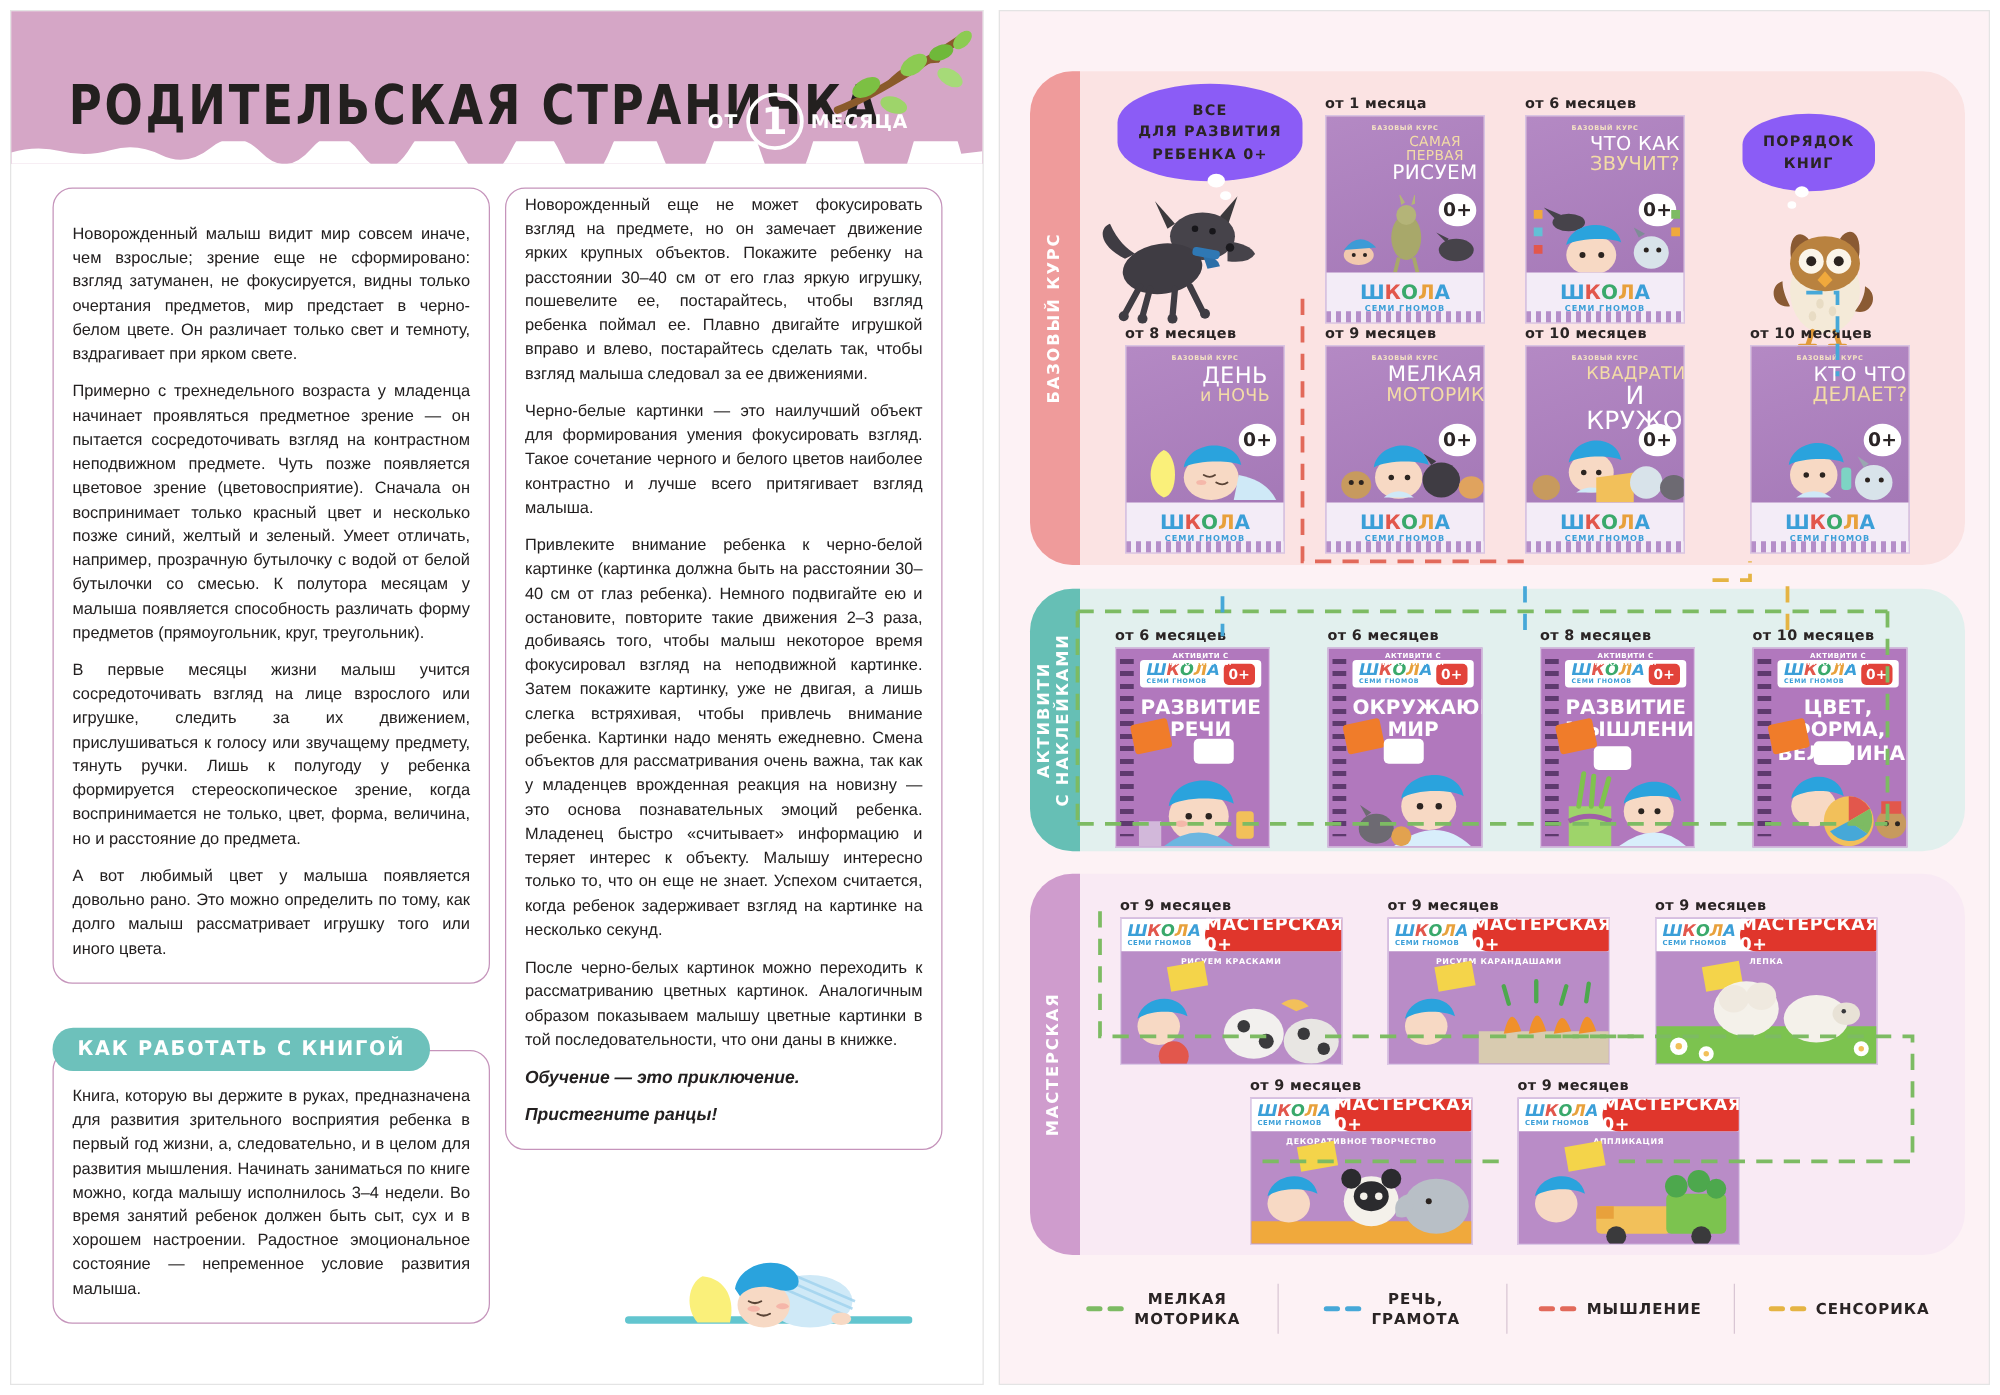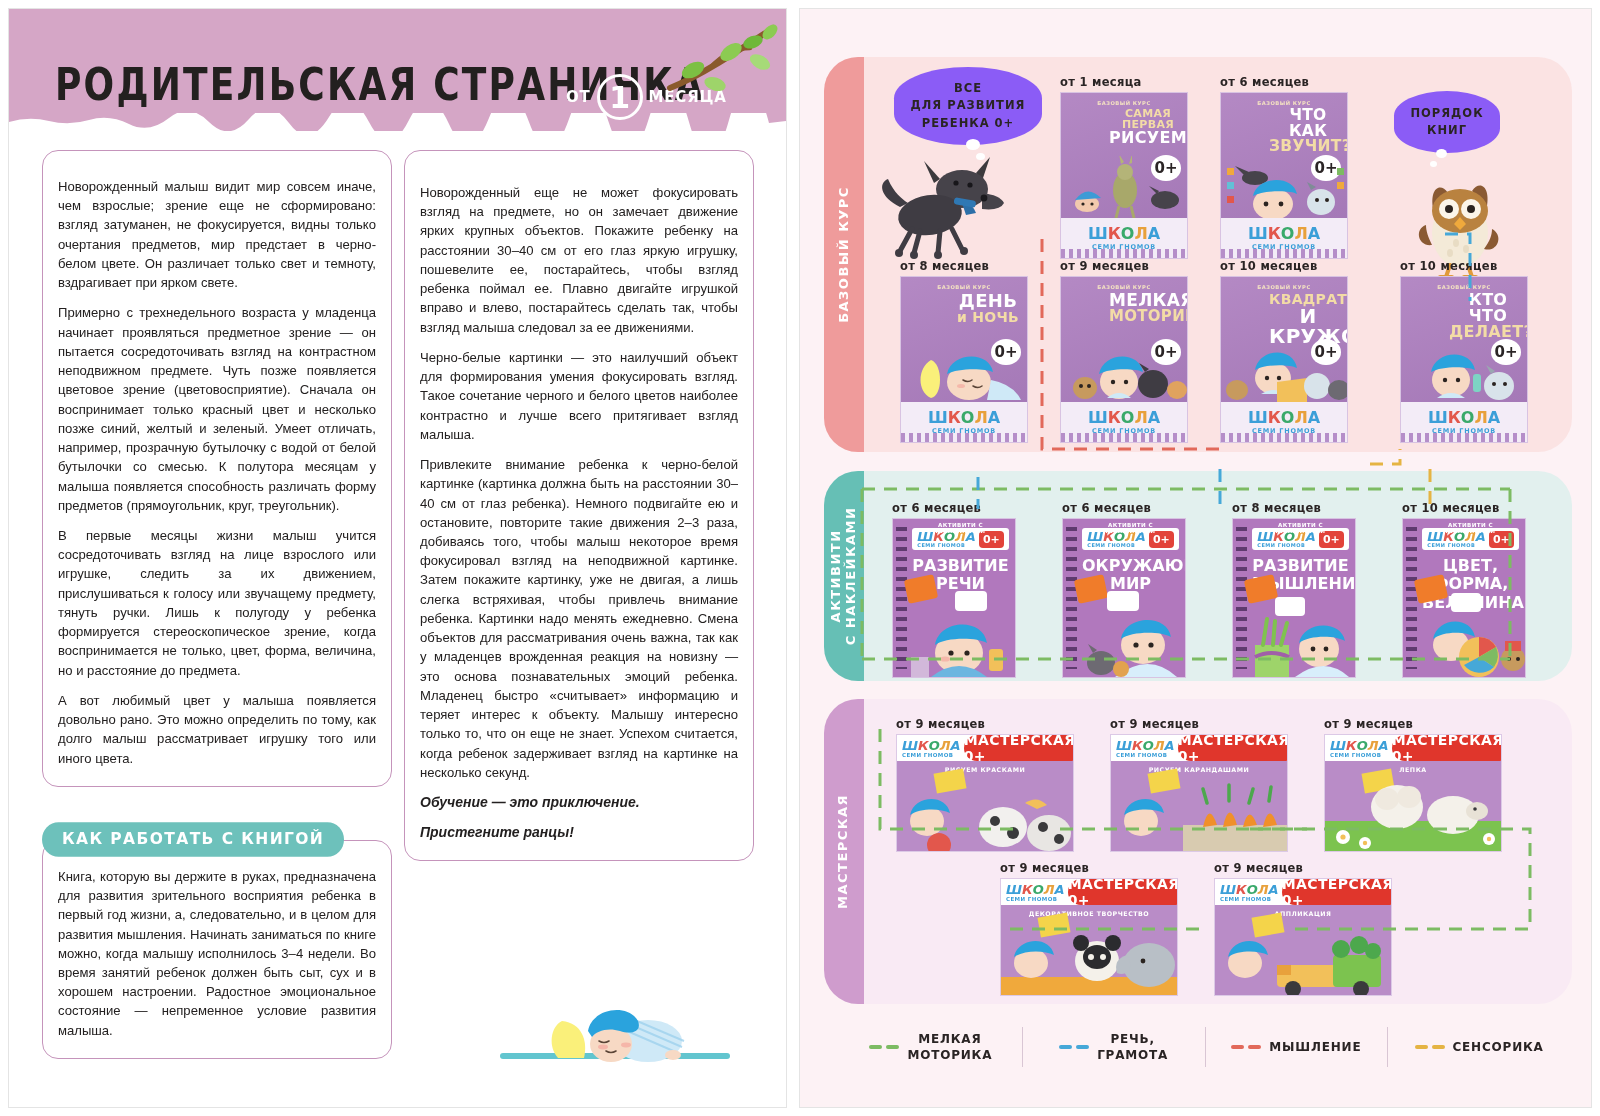--- a/index.html
+++ b/index.html
@@ -71,21 +71,21 @@
     transform: scaleY(1.05);
   }
   .chip-wrap { position: relative; margin-bottom: -16px; z-index: 3; }
   .box {
     border: 1.6px solid #c594bb;
     border-radius: 16px;
     padding: 26px 15px 18px 15px;
     position: relative; z-index: 2;
     background: #ffffff;
   }
-  .box.nochip { padding-top: 32px; }
+  .box.nochip { padding-top: 3px; }
   .box p {
     font-size: 13.1px; line-height: 1.47;
     color: #232020; text-align: justify;
     margin-bottom: 11px;
     font-family: "Liberation Sans", sans-serif;
   }
   .box p:last-child { margin-bottom: 0; }
   .box p.bold-italic { font-weight: 700; font-style: italic; text-align: left; font-size: 14px; line-height: 1.35; }
   #baby-sleep { position: absolute; left: 500px; top: 975px; }
   #col-gap-title2 { margin-top: 36px; }
@@ -148,21 +148,21 @@
     border: 1px solid #d8c3e2;
   }
   
   .cover-base { width: 128px; height: 167px; background: linear-gradient(160deg,#b489c4 0%,#a175b4 100%); }
   .cover-base .topline {
     font-size: 5.2px; color: #f4e2c2; text-align: center; margin-top: 7px; letter-spacing: .5px;
     font-family: "DejaVu Sans", sans-serif; font-weight: 700;
   }
   .cover-base .ttl {
     text-align: center; margin-top: 2px; line-height: 1.0;
-    font-family: "DejaVu Sans", sans-serif; font-weight: 700;
+    font-family: "DejaVu Sans", sans-serif; font-weight: 400;
     letter-spacing: .3px;
     padding-left: 48px;
   }
   .cover-base .ttl .l1 { display:block; font-size: 11px; color: #f3dca6; }
   .cover-base .ttl .l2 { display:block; font-size: 16px; color: #ffffff; }
   .cover-base .ttl.two .l1 { font-size: 15.5px; color: #ffffff; }
   .cover-base .ttl.two .l2 { font-size: 15.5px; color: #f3dca6; }
   .zeroplus {
     position: absolute; right: 6px; top: 62px;
     width: 30px; height: 26px; background: #ffffff; border-radius: 50% 50% 48% 48%;
@@ -291,20 +291,21 @@
       <div class="box">
         <p>Книга, которую вы держите в руках, предназначена для развития зрительного восприятия ребенка в первый год жизни, а, следовательно, и в целом для развития мышления. Начинать заниматься по книге можно, когда малышу исполнилось 3–4 недели. Во время занятий ребенок должен быть сыт, сух и в хорошем настроении. Радостное эмоциональное состояние — непременное условие развития малыша.</p>
       </div>
     </div>
 
     <div class="col" id="col-right">
       <div class="box nochip">
         <p>Новорожденный еще не может фокусировать взгляд на предмете, но он замечает движение ярких крупных объектов. Покажите ребенку на расстоянии 30–40 см от его глаз яркую игрушку, пошевелите ее, постарайтесь, чтобы взгляд ребенка поймал ее. Плавно двигайте игрушкой вправо и влево, постарайтесь сделать так, чтобы взгляд малыша следовал за ее движениями.</p>
         <p>Черно-белые картинки — это наилучший объект для формирования умения фокусировать взгляд. Такое сочетание черного и белого цветов наиболее контрастно и лучше всего притягивает взгляд малыша.</p>
         <p>Привлеките внимание ребенка к черно-белой картинке (картинка должна быть на расстоянии 30–40 см от глаз ребенка). Немного подвигайте ею и остановите, повторите такие движения 2–3 раза, добиваясь того, чтобы малыш некоторое время фокусировал взгляд на неподвижной картинке. Затем покажите картинку, уже не двигая, а лишь слегка встряхивая, чтобы привлечь внимание ребенка. Картинки надо менять ежедневно. Смена объектов для рассматривания очень важна, так как у младенцев врожденная реакция на новизну — это основа познавательных эмоций ребенка. Младенец быстро «считывает» информацию и теряет интерес к объекту. Малышу интересно только то, что он еще не знает. Успехом считается, когда ребенок задерживает взгляд на картинке на несколько секунд.</p>
+        <p>После черно-белых картинок можно переходить к рассматриванию цветных картинок. Аналогичным образом показываем малышу цветные картинки в той последовательности, что они даны в книжке.</p>
         <p class="bold-italic">Обучение — это приключение.</p>
         <p class="bold-italic">Пристегните ранцы!</p>
       </div>
     </div>
 
     <svg id="baby-sleep" width="230" height="95" viewBox="0 0 230 95">
       <rect x="0" y="78" width="230" height="6" rx="3" fill="#62c5cf"></rect>
       <path d="M62,46 C50,52 48,72 58,83 L84,83 C88,66 82,48 62,46 Z" fill="#faf07a"></path>
       <ellipse cx="148" cy="66" rx="34" ry="21" fill="#cfe9f7"></ellipse>
       <path d="M118,52 L178,78" stroke="#9fd2ee" stroke-width="2" opacity=".8"></path>

